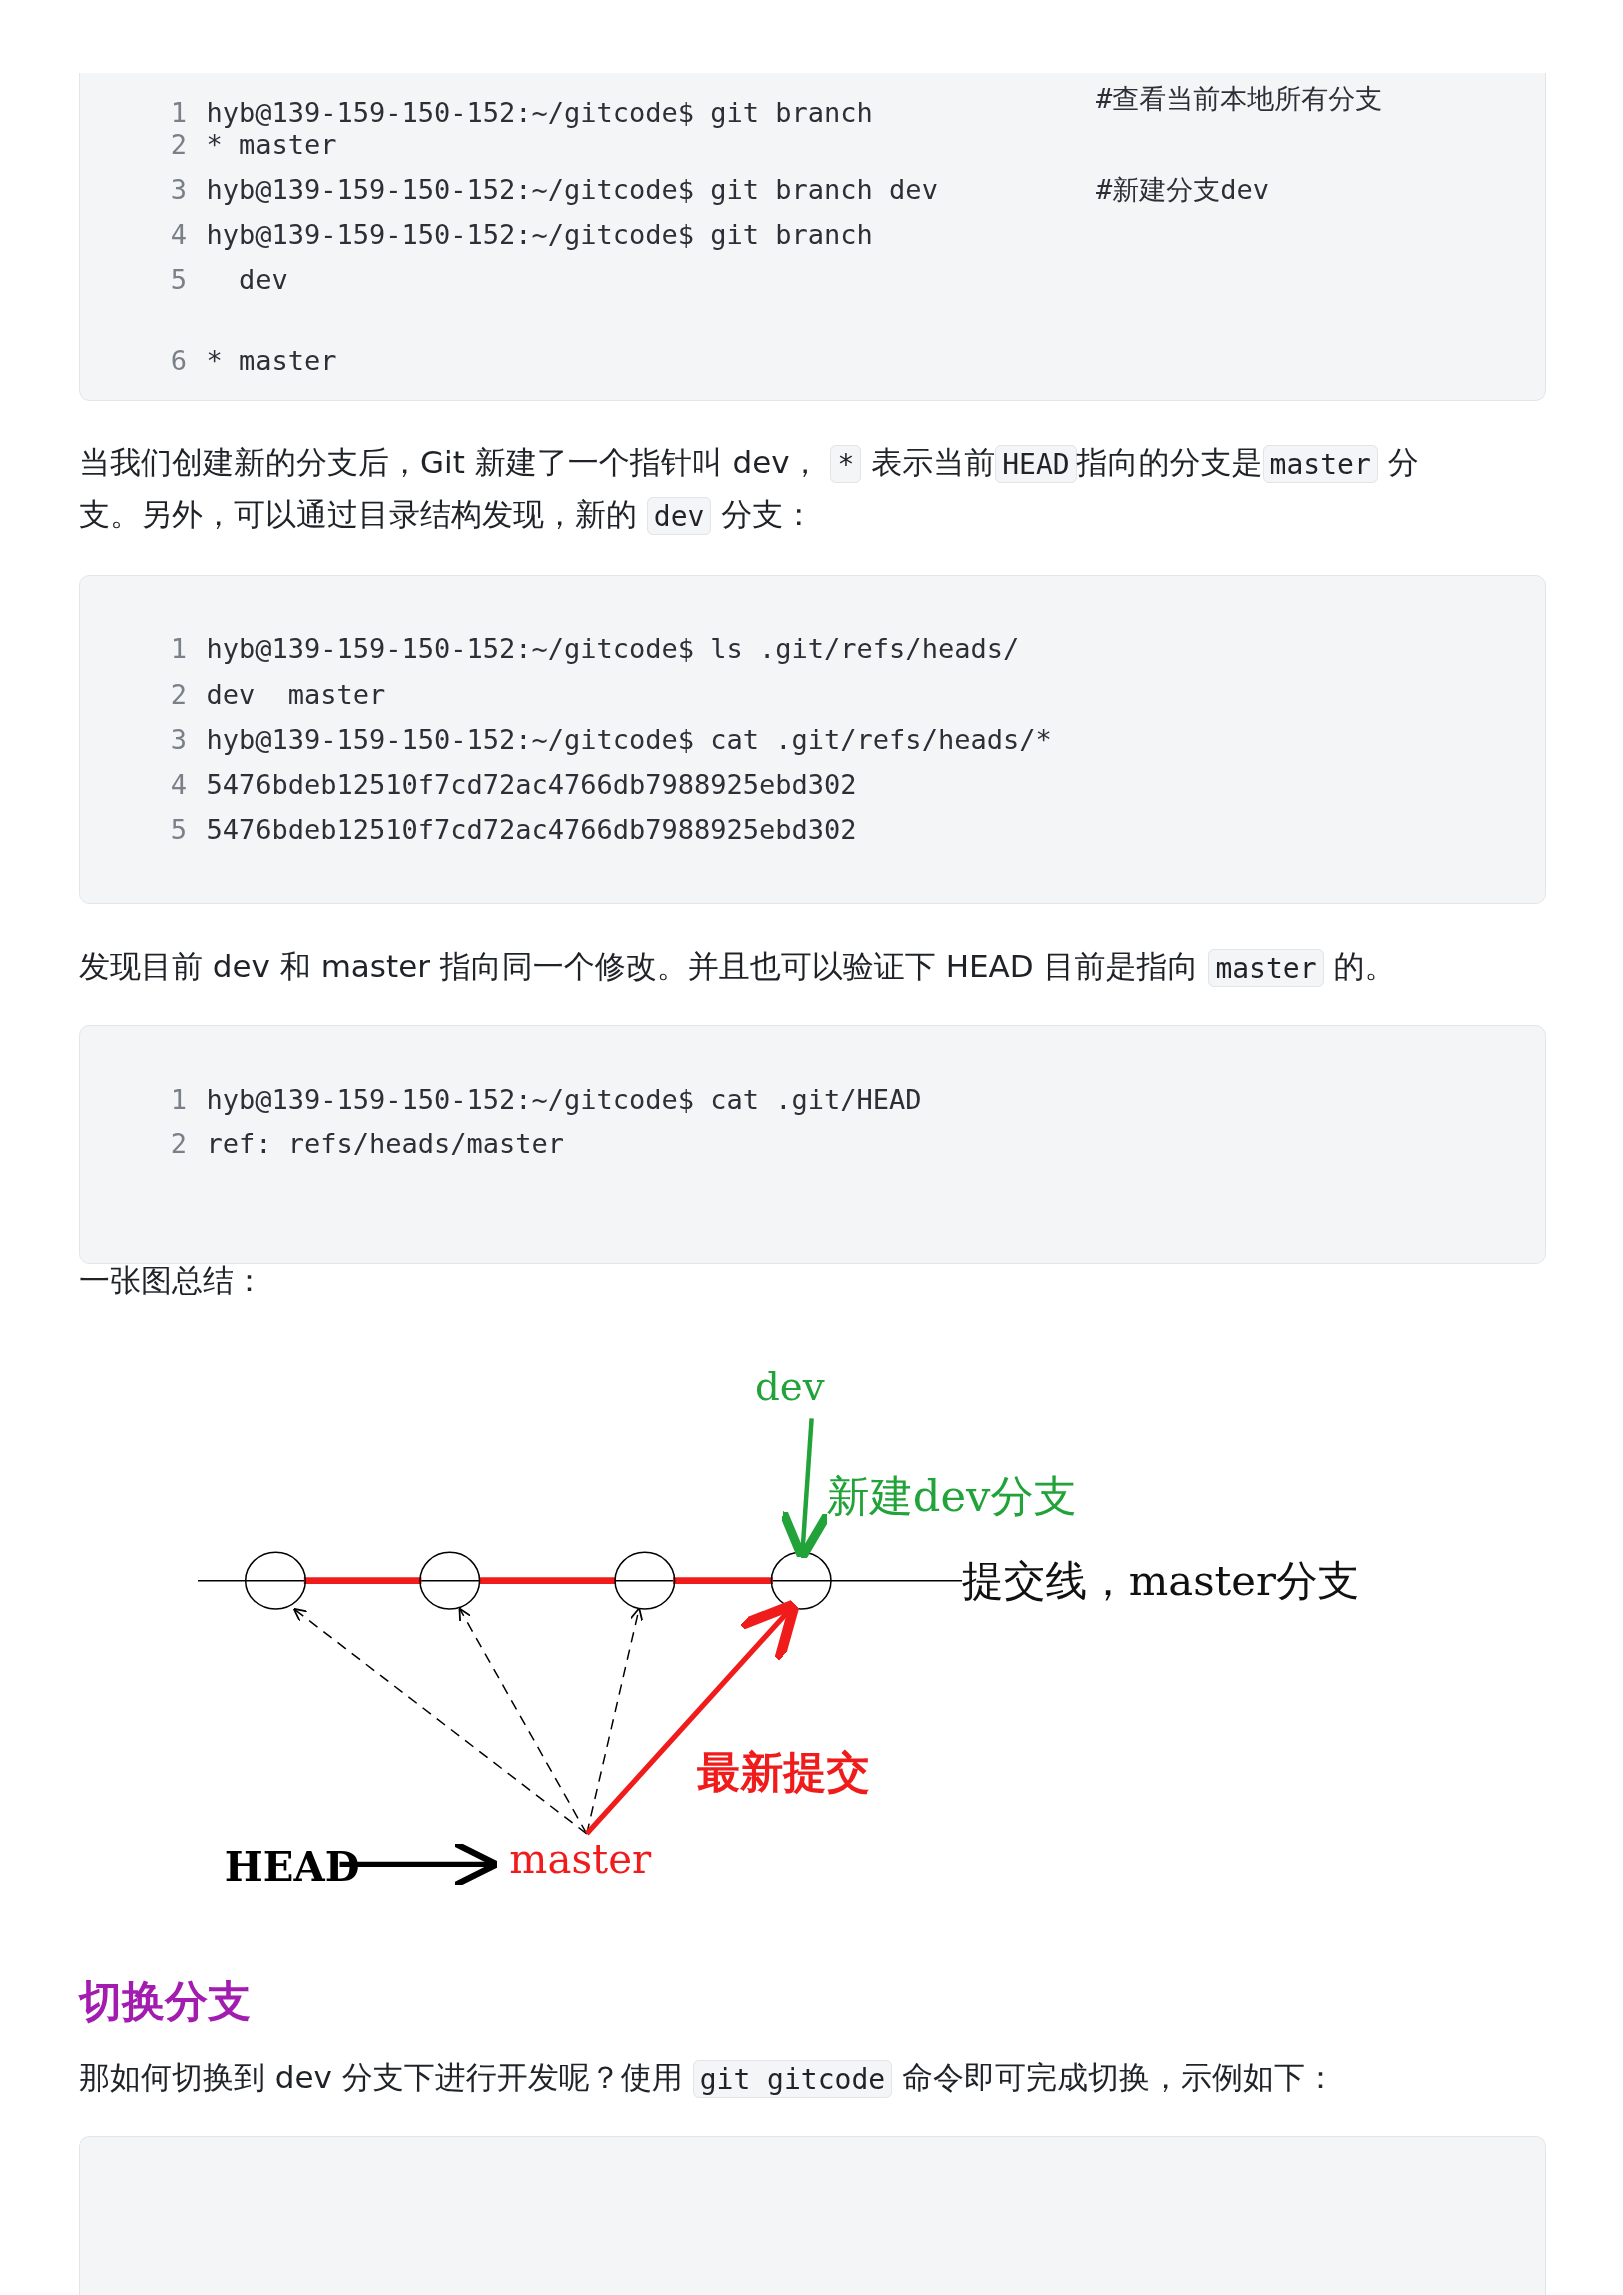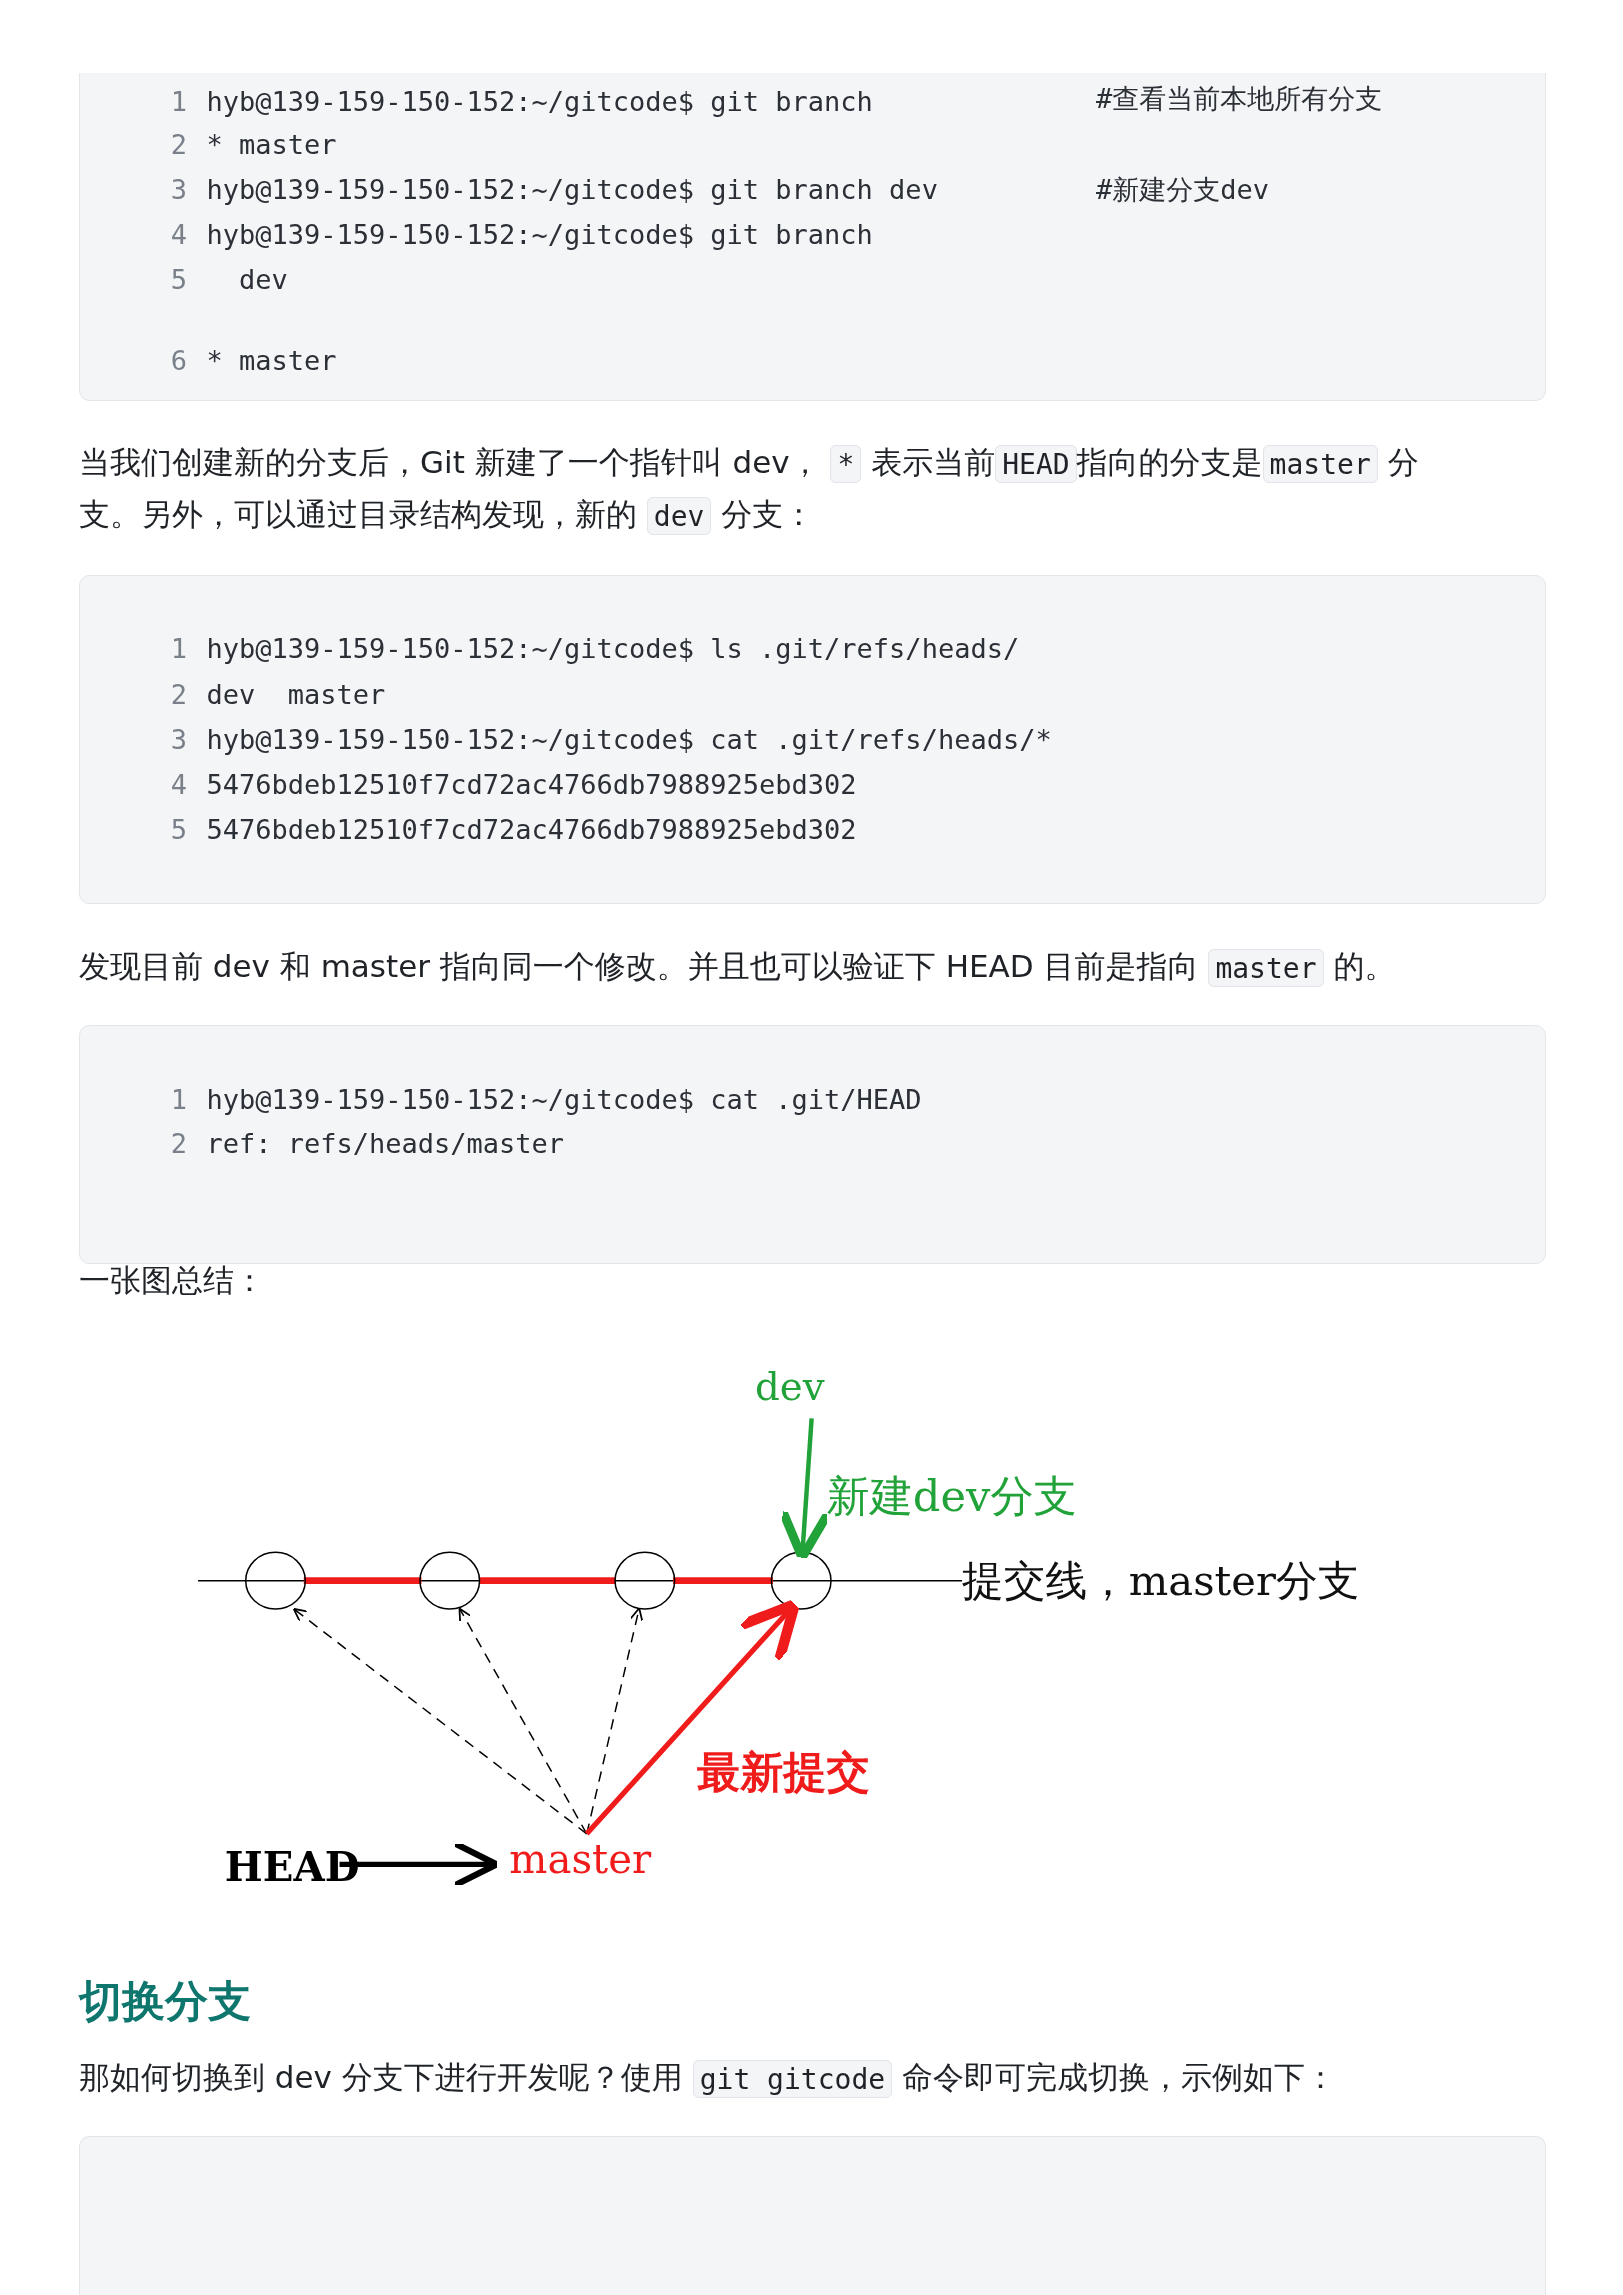--- a/index.html
+++ b/index.html
@@ -9,28 +9,28 @@
                 border:1.5px solid #e3e5e8; border-radius:10.4px; box-sizing:border-box; }
   .code-block.clip-top { border-top:none; border-top-left-radius:0; border-top-right-radius:0; }
   .code-block.clip-bottom { border-bottom:none; border-bottom-left-radius:0; border-bottom-right-radius:0; }
   .code-line { position:absolute; left:77px; height:37px; line-height:37px; white-space:pre;
                font-family:"DejaVu Sans Mono","Liberation Mono",monospace; font-size:27px; color:#2b2f36; }
   .ln { display:inline-block; width:30px; text-align:right; color:#7a808a; margin-right:19.4px; }
   .comment { position:absolute; }
   .para { position:absolute; left:79px; font-size:31px; line-height:52px; white-space:nowrap; color:#1f2328; }
   .ic { font-family:"DejaVu Sans Mono","Liberation Mono",monospace; font-size:28px;
         background:#f4f5f7; border:1.5px solid #e1e4e8; border-radius:6px; padding:1.5px 6px; }
-  .h2 { position:absolute; left:79px; top:1973px; font-size:43px; font-weight:bold; color:#0f766e; }
+  .h2 { position:absolute; left:79px; top:1973px; font-size:43px; font-weight:bold; color:#a21caf; }
   .diagram { position:absolute; left:0; top:1340px; width:1624px; height:596px; }
 </style>
 </head>
 <body>
 
 <div class="code-block clip-top" style="top:73px;height:328px;">
-  <div class="code-line" style="top:10px;"><span class="ln">1</span><span>hyb@139-159-150-152:~/gitcode$ git branch</span></div>
+  <div class="code-line" style="top:21px;"><span class="ln">1</span><span>hyb@139-159-150-152:~/gitcode$ git branch</span></div>
   <div class="code-line comment" style="top:7.4px;left:1016px;">#查看当前本地所有分支</div>
   <div class="code-line" style="top:53px;"><span class="ln">2</span><span>* master</span></div>
   <div class="code-line" style="top:98px;"><span class="ln">3</span><span>hyb@139-159-150-152:~/gitcode$ git branch dev</span></div>
   <div class="code-line comment" style="top:98px;left:1016px;">#新建分支dev</div>
   <div class="code-line" style="top:143px;"><span class="ln">4</span><span>hyb@139-159-150-152:~/gitcode$ git branch</span></div>
   <div class="code-line" style="top:188px;"><span class="ln">5</span><span>  dev</span></div>
   <div class="code-line" style="top:232px;margin-top:37px;"><span class="ln">6</span><span>* master</span></div>
 </div>
 
 <div class="para" style="top:436px;">

